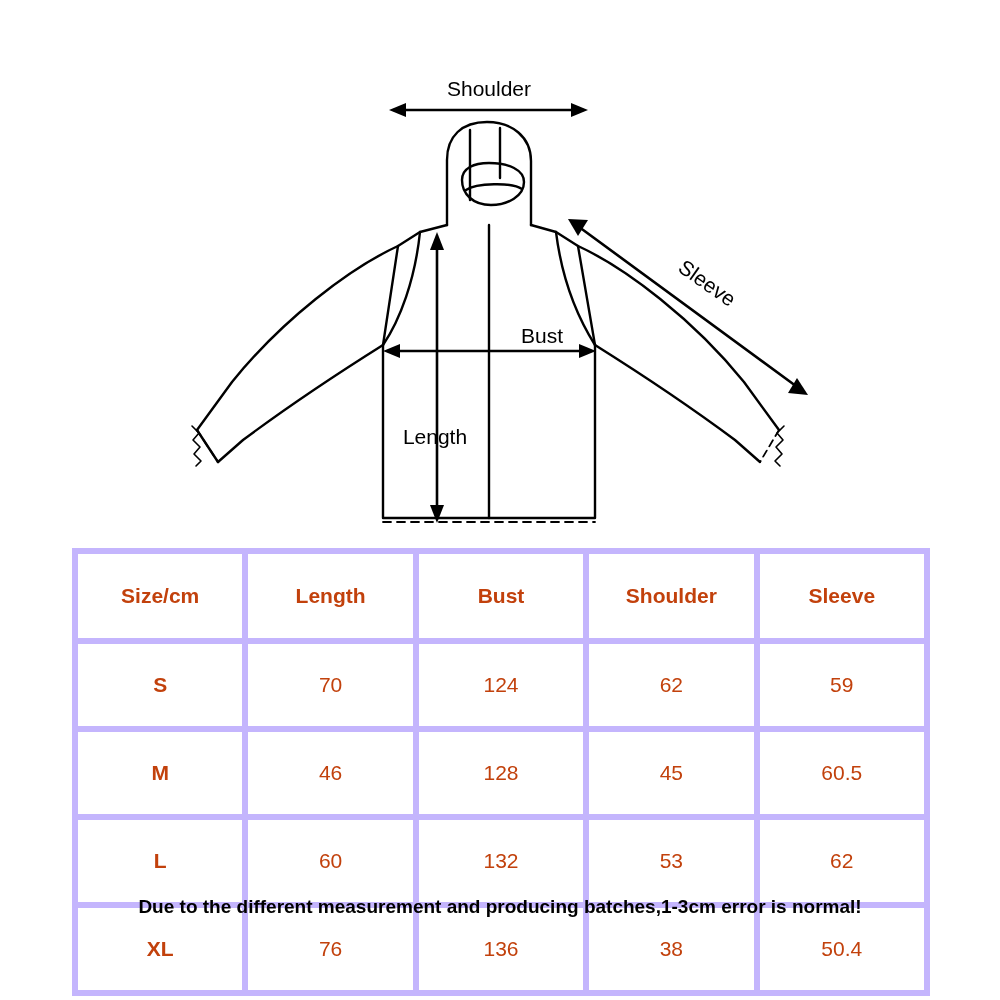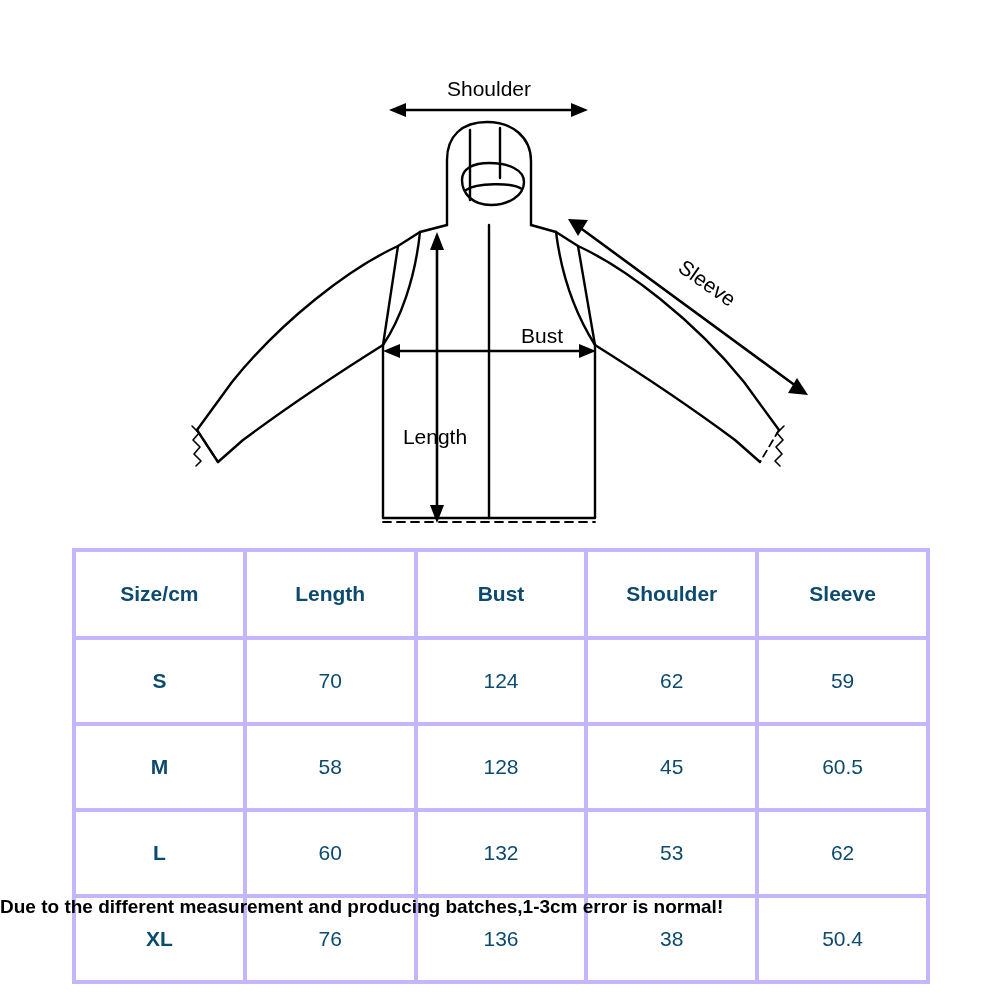--- a/index.html
+++ b/index.html
@@ -37,43 +37,43 @@
   }
   table.size-table {
     position: absolute;
     left: 72px;
     top: 548px;
     width: 858px;
     border-collapse: collapse;
     table-layout: fixed;
   }
   table.size-table td, table.size-table th {
-    border: 4px solid #c4b5fd;
+    border: 6px solid #c4b5fd;
     text-align: center;
     font-family: "Liberation Sans", sans-serif;
     font-size: 21px;
-    color: #0c4a6e;
+    color: #c2410c;
     height: 62px;
     padding: 10px;
     font-weight: normal;
   }
   table.size-table thead th {
     font-weight: bold;
     font-size: 21px;
     height: 64px;
   }
   table.size-table tbody td.size-col {
     font-weight: bold;
   }
   .footnote {
     position: absolute;
     left: 0;
     top: 896px;
     width: 1000px;
-    text-align: left;
+    text-align: center;
     font-family: "Liberation Sans", sans-serif;
     font-size: 19px;
     font-weight: bold;
     color: #000000;
   }
 </style>
 </head>
 <body>
 
 <div class="page">
@@ -148,21 +148,21 @@
     <tbody>
       <tr>
         <td class="size-col">S</td>
         <td>70</td>
         <td>124</td>
         <td>62</td>
         <td>59</td>
       </tr>
       <tr>
         <td class="size-col">M</td>
-        <td>58</td>
+        <td>46</td>
         <td>128</td>
         <td>45</td>
         <td>60.5</td>
       </tr>
       <tr>
         <td class="size-col">L</td>
         <td>60</td>
         <td>132</td>
         <td>53</td>
         <td>62</td>

